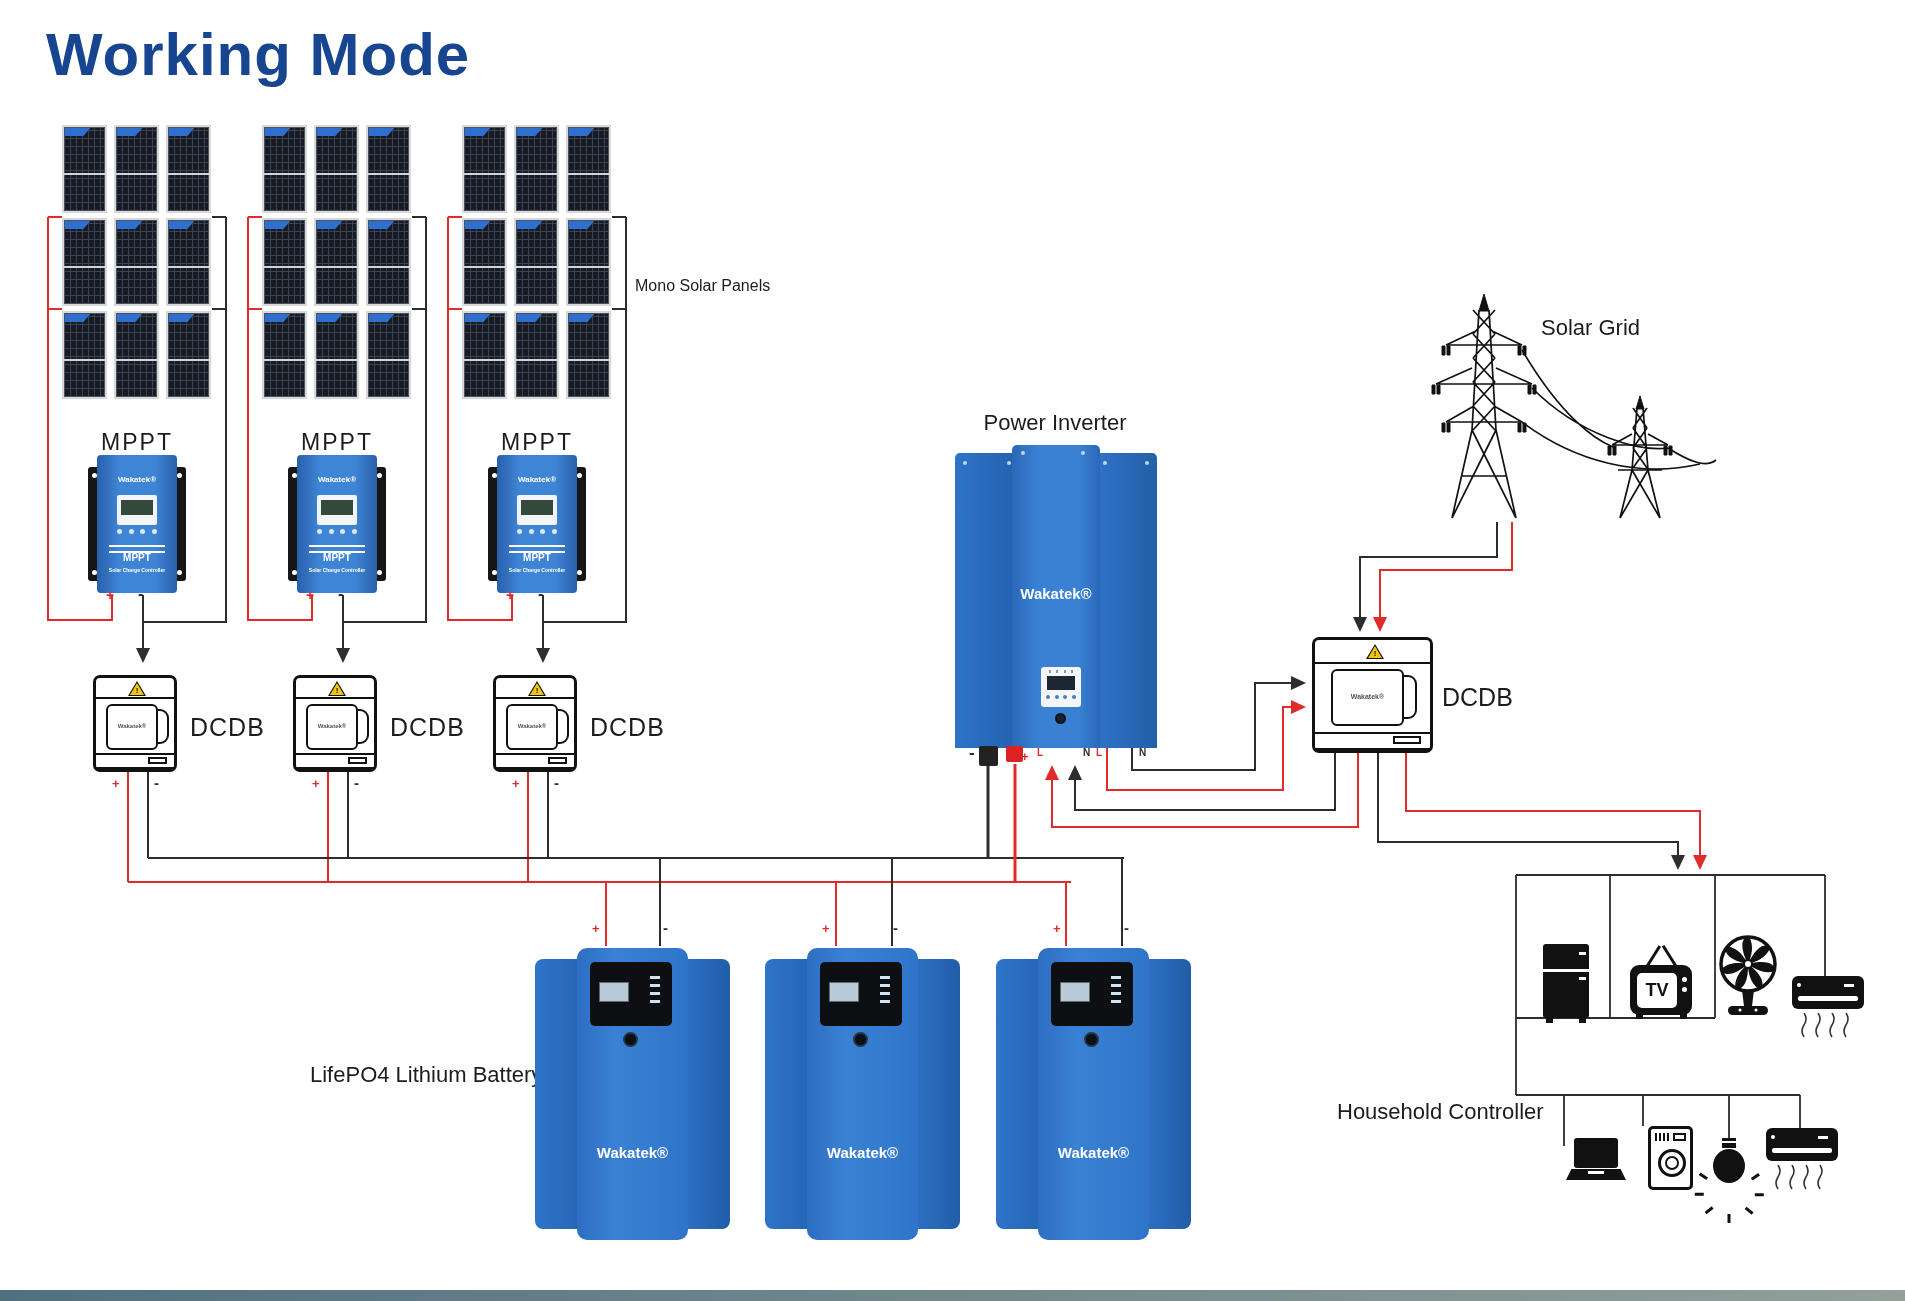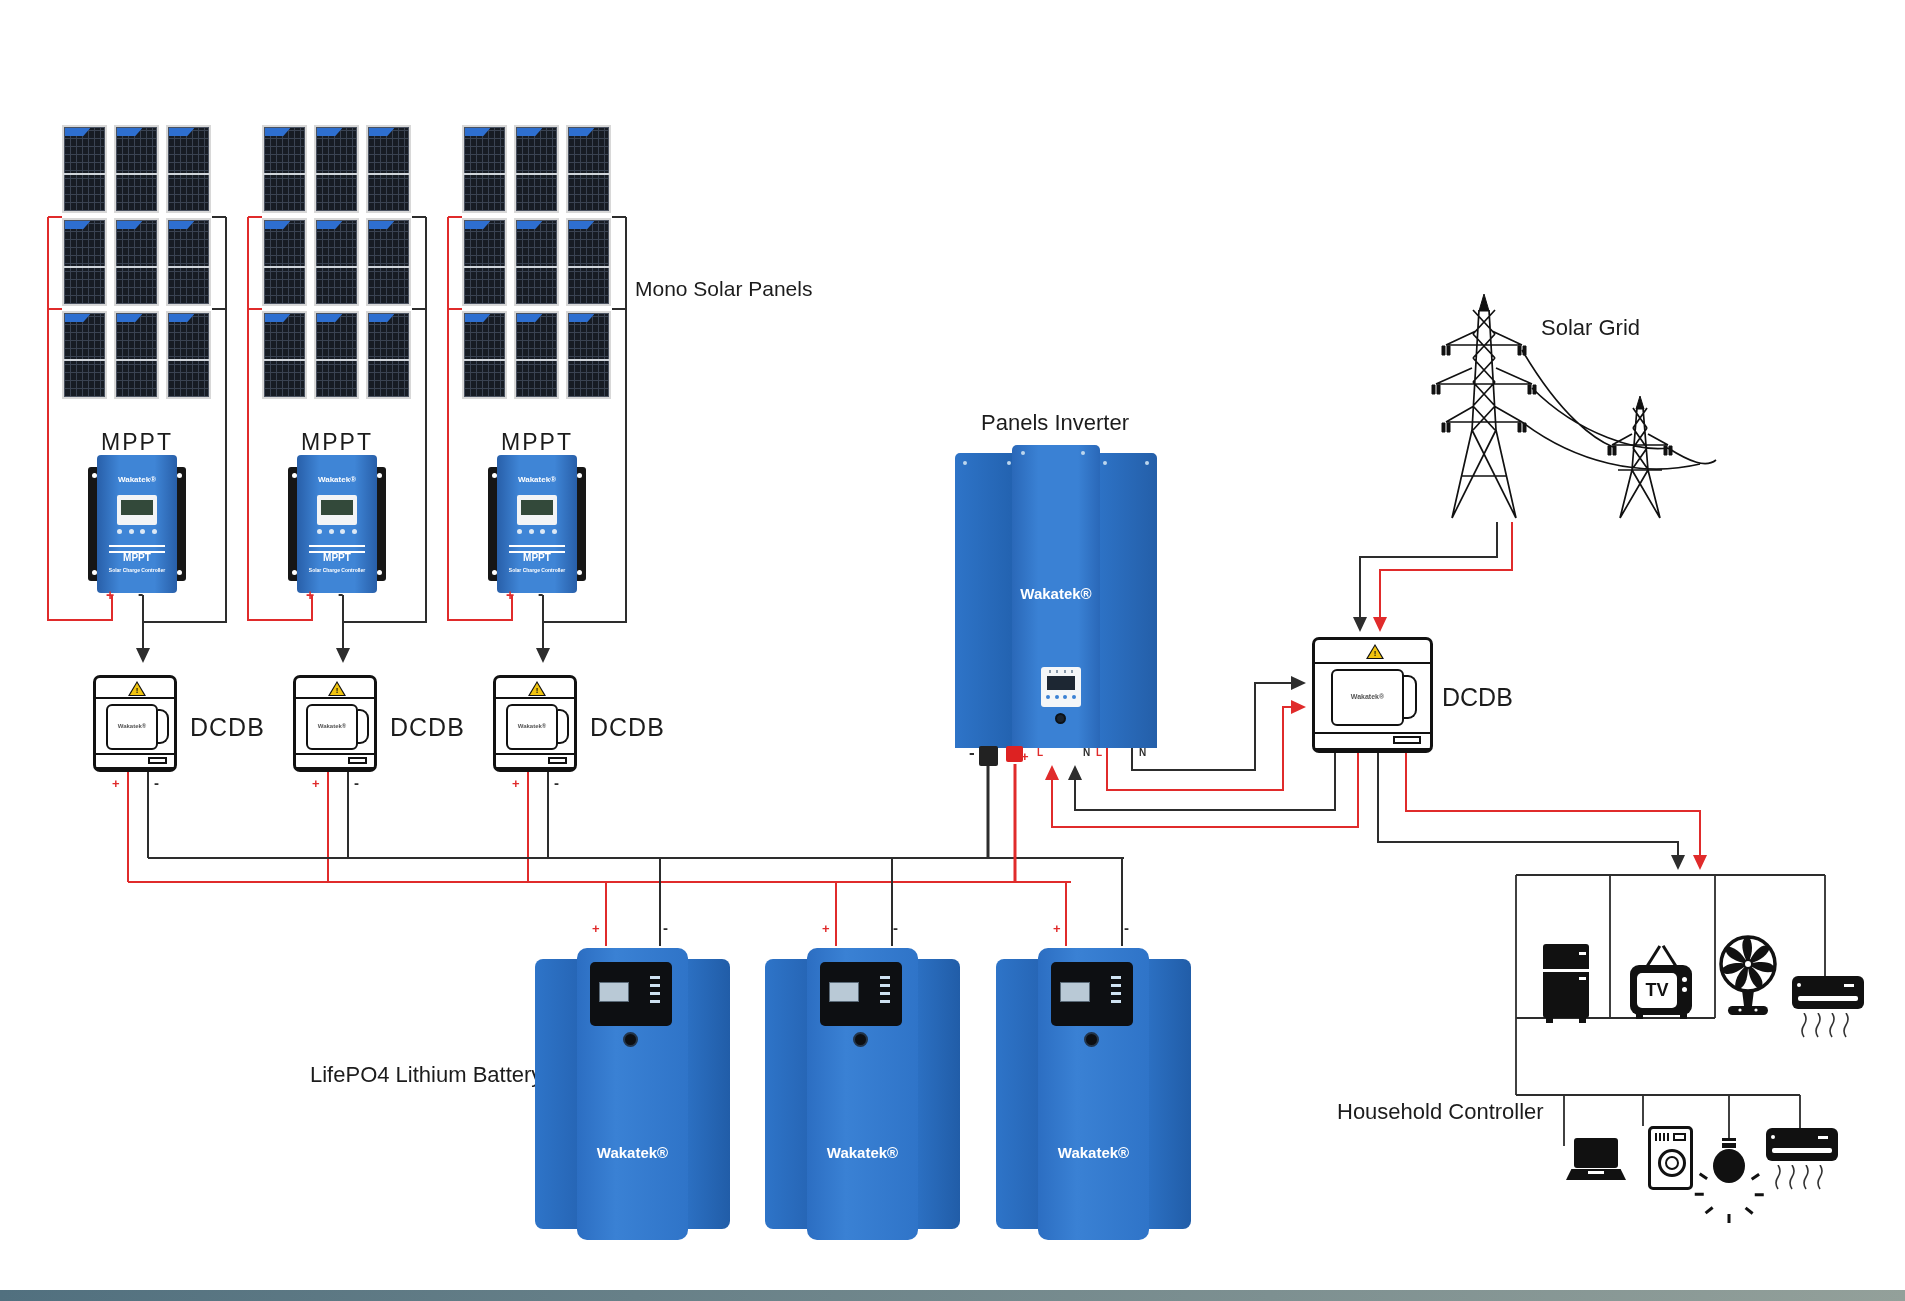--- a/index.html
+++ b/index.html
@@ -6,21 +6,21 @@
     --c-title:#17458f; --c-red:#e02b2b; --c-black:#2d2d2d;
     --c-blue:#2f72c6; --c-blue-dark:#2a65b2; --c-warn:#f1c40f;
     --footer-l:#51707f; --footer-r:#93a09a;
   }
   *{margin:0;padding:0;box-sizing:border-box}
   html,body{background:#fff}
   body{font-family:"Liberation Sans",sans-serif}
   #stage{position:relative;width:1905px;height:1301px;background:#fff;overflow:hidden}
   .abs{position:absolute}
   #title{left:46px;top:20px;font-size:60px;font-weight:700;color:var(--c-title);letter-spacing:1px}
-  .diagram-label{color:#1c1c1c;font-size:21px;white-space:nowrap}
+  .diagram-label{color:#1c1c1c;font-size:16px;white-space:nowrap}
   #wires{left:0;top:0;pointer-events:none}
   
   .solar-panel{position:absolute;width:45px;height:88px;border:2px solid #d8d8d8;
     box-shadow:inset 0 0 0 1px #4a5260;
     background:
       repeating-linear-gradient(90deg,#3a4352 0 1px,transparent 1px 6px),
       repeating-linear-gradient(0deg,#3a4352 0 1px,transparent 1px 8px),
       #171c24;}
   .panel-stripe{position:absolute;left:1px;top:1px;width:62%;height:8px;background:#2e6fd0;
     clip-path:polygon(0 0,100% 0,72% 100%,0 100%)}
@@ -95,20 +95,21 @@
   .bulb .cap{position:absolute;background:#111}
   .bulb .globe{position:absolute;width:32px;height:34px;background:#111;border-radius:50%}
   .ray{position:absolute;width:2.5px;height:9px;background:#111}
   #footer-bar{left:0;top:1290px;width:1905px;height:11px;
     background:linear-gradient(90deg,var(--footer-l),var(--footer-r))}
 </style>
 </head>
 <body>
 
 <div id="stage">
+  <div class="abs" id="title">Working Mode</div>
   <svg id="wires" class="abs" width="1905" height="1301">
       <defs>
  <marker id="ak" markerWidth="9" markerHeight="9" refX="6" refY="3.5" orient="auto">
    <path d="M0 0 L7.5 3.5 L0 7 Z" fill="#2d2d2d"></path>
         </marker>
  <marker id="ar" markerWidth="9" markerHeight="9" refX="6" refY="3.5" orient="auto">
    <path d="M0 0 L7.5 3.5 L0 7 Z" fill="#e02b2b"></path>
         </marker>
 </defs>
       <path d="M48 217 H62 M48 309 H62" stroke="#e02b2b" stroke-width="2" fill="none"></path>
@@ -158,21 +159,21 @@
       <path d="M1432 385 h3 v9 h-3 Z M1437 385 h3 v9 h-3 Z" stroke="#111" stroke-width="1" fill="#111"></path>
       <path d="M1528 385 h3 v9 h-3 Z M1533 385 h3 v9 h-3 Z" stroke="#111" stroke-width="1" fill="#111"></path>
       <path d="M1442 423 h3 v9 h-3 Z M1447 423 h3 v9 h-3 Z" stroke="#111" stroke-width="1" fill="#111"></path>
       <path d="M1518 423 h3 v9 h-3 Z M1523 423 h3 v9 h-3 Z" stroke="#111" stroke-width="1" fill="#111"></path>
       <path d="M1608 446 h3 v9 h-3 Z M1613 446 h3 v9 h-3 Z" stroke="#111" stroke-width="1" fill="#111"></path>
       <path d="M1664 446 h3 v9 h-3 Z M1669 446 h3 v9 h-3 Z" stroke="#111" stroke-width="1" fill="#111"></path>
       <path d="M1522 350 C1562 418 1596 440 1613 447 M1532 388 C1580 436 1640 452 1668 448 M1522 422 C1575 462 1640 478 1700 464 M1668 448 C1690 462 1706 468 1716 460" stroke="#111" stroke-width="1.7" fill="none"></path>
     </svg>
 
   <span class="abs diagram-label" style="left:635px;top:277px">Mono Solar Panels</span>
-  <span class="abs diagram-label" style="left:955px;top:410px;width:200px;text-align:center;font-size:22px">Panels Inverter</span>
+  <span class="abs diagram-label" style="left:955px;top:410px;width:200px;text-align:center;font-size:22px">Power Inverter</span>
   <span class="abs diagram-label" style="left:1541px;top:315px;font-size:22px">Solar Grid</span>
   <span class="abs diagram-label" style="left:1442px;top:683px;font-size:25px">DCDB</span>
   <span class="abs diagram-label" style="left:310px;top:1062px;width:222px;text-align:right;font-size:22px">LifePO4 Lithium Battery</span>
   <span class="abs diagram-label" style="left:1337px;top:1099px;font-size:22px">Household Controller</span>
 
   <div class="abs" id="built">
       <div style="left: 62px; top: 125px; width: 150px; height: 276px; position: absolute;">
         <div class="solar-panel" style="left: 0px; top: 0px;">
           <div class="panel-stripe"></div>
           <div class="panel-mid"></div>

